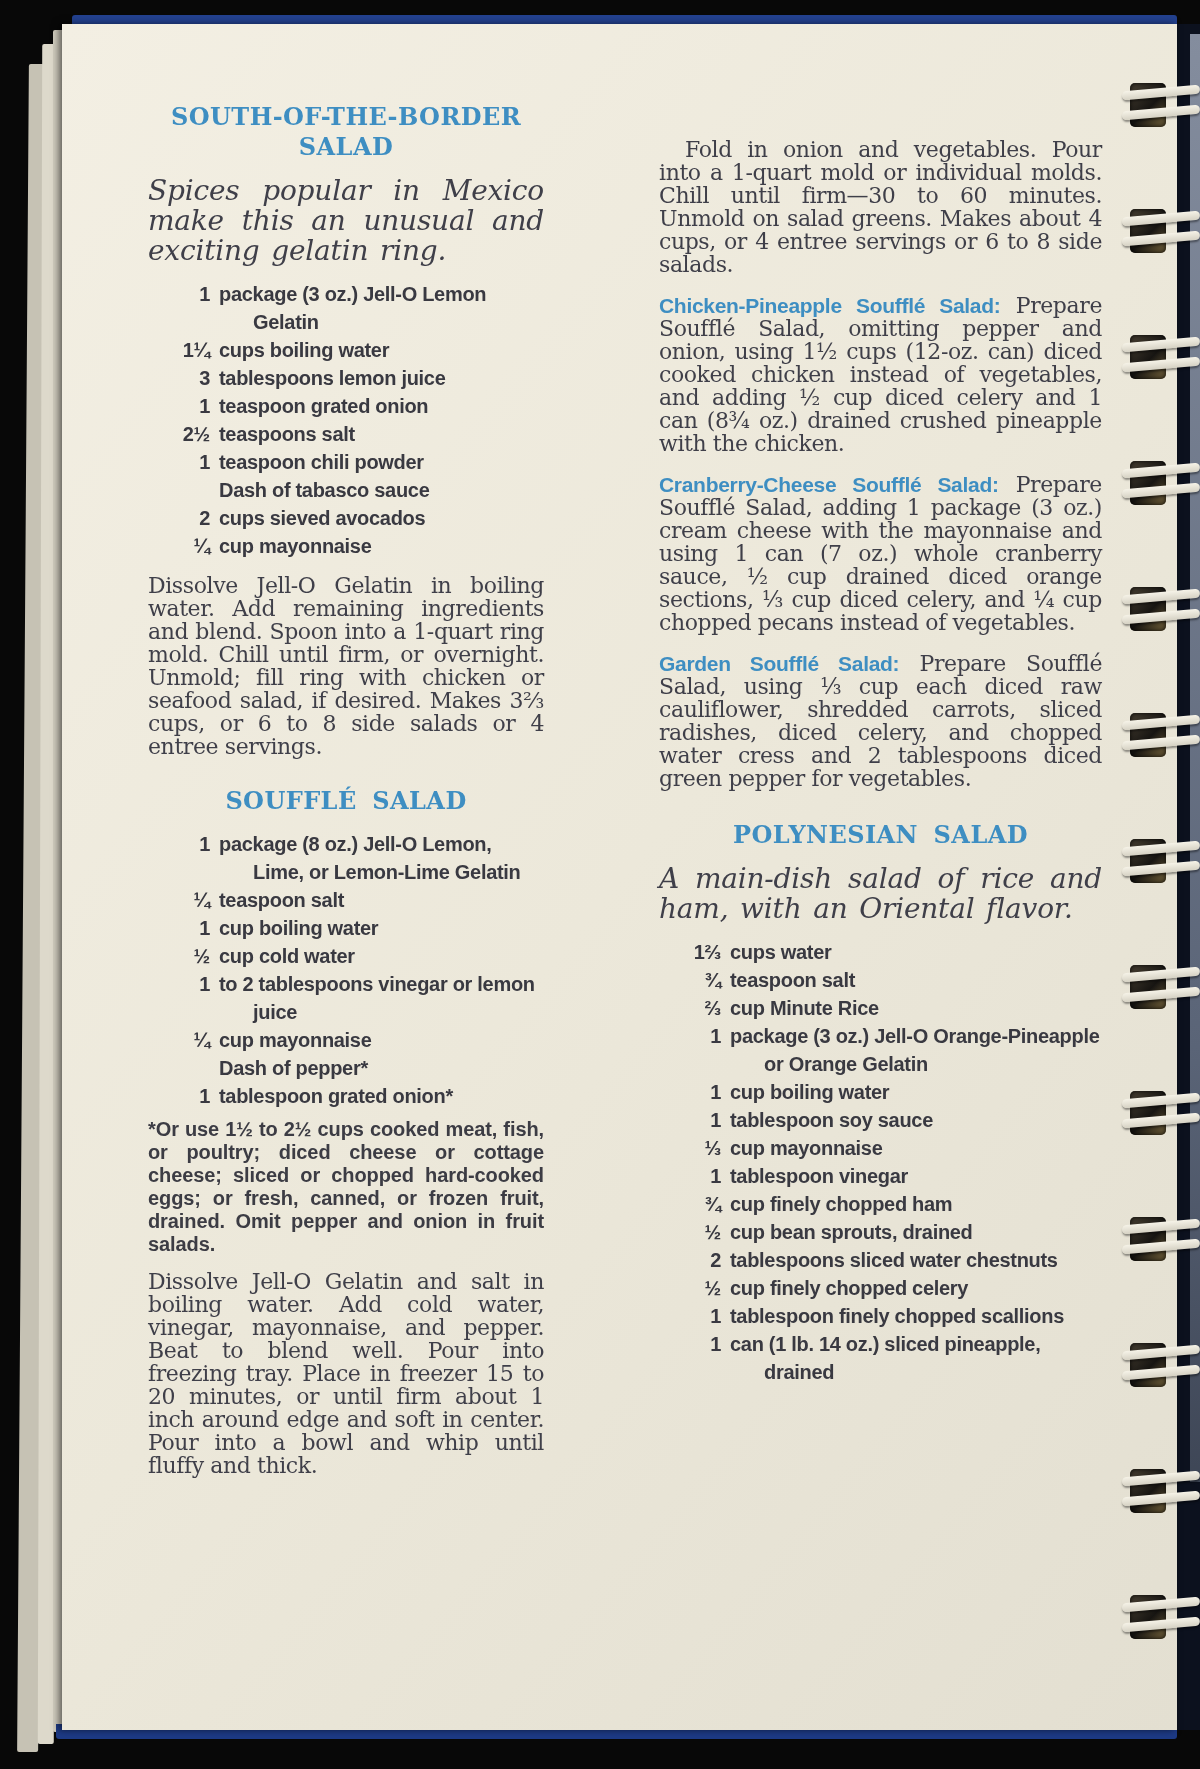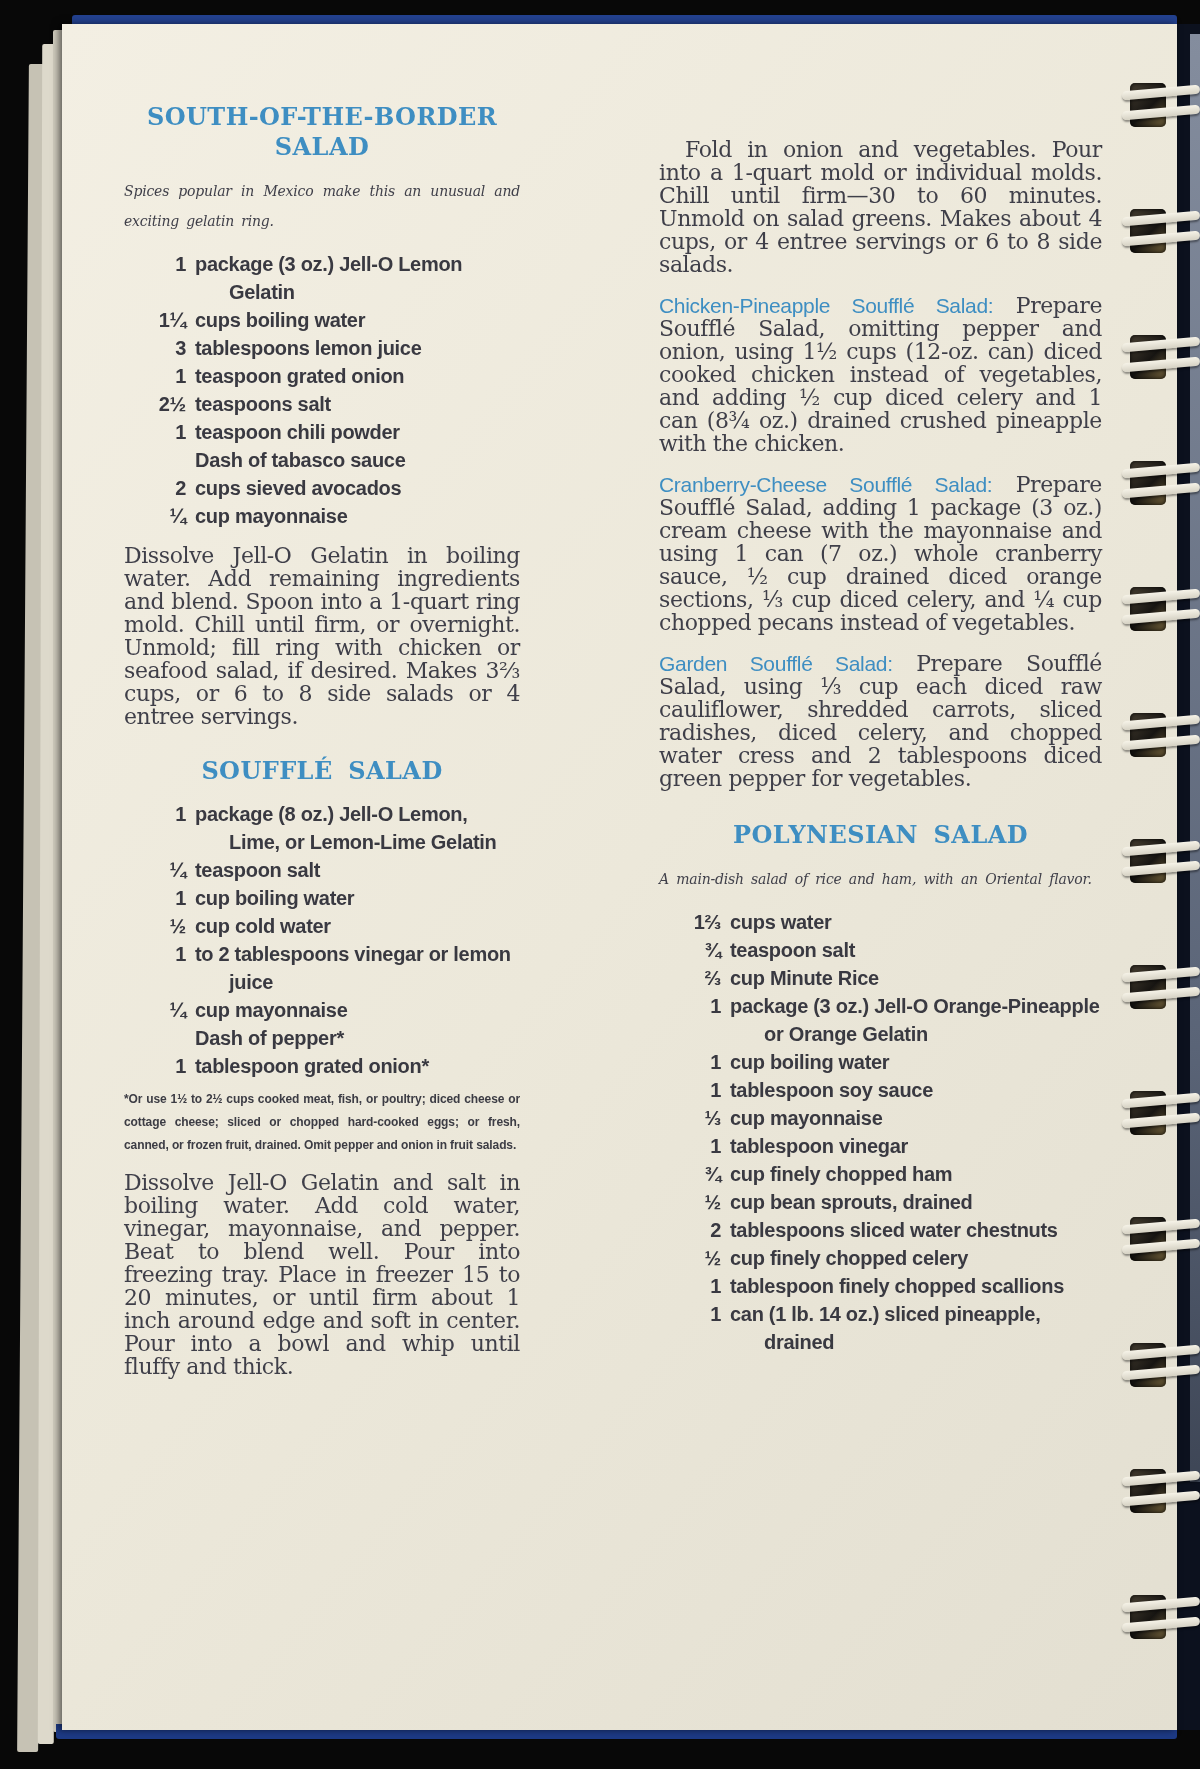--- a/index.html
+++ b/index.html
@@ -19,52 +19,52 @@
   
   .gutter{position:absolute;left:1177px;top:24px;width:23px;height:1706px;background:#0c111e;}
   .spine{position:absolute;left:1190px;top:34px;width:10px;height:1448px;background:linear-gradient(180deg,#848d9e,#5a6477 70%,#3e4656);}
   
   .page{
     position:absolute;left:62px;top:24px;width:1115px;height:1706px;
     background:linear-gradient(130deg,#f3efe3 0%,#ece8da 50%,#e3dfd1 100%);
     box-shadow:-3px 0 7px rgba(0,0,0,.55);
   }
   .col{position:absolute;}
-  .col-left{left:62px;top:78px;width:396px;}
+  .col-left{left:86px;top:78px;width:396px;}
   .col-right{left:597px;top:114px;width:443px;}
   .recipe-title{
     font-family:"DejaVu Serif",serif;font-weight:bold;color:#3e8ec2;
     font-size:24px;line-height:30px;letter-spacing:.4px;word-spacing:7px;
     text-align:center;margin:0 0 14px;
   }
   .intro{
-    font-style:italic;font-size:14px;line-height:30px;color:#3f3f49;
+    font-style:italic;font-size:28px;line-height:30px;color:#3f3f49;
     text-align:justify;margin:0 0 14px;letter-spacing:-.2px;word-spacing:3px;
   }
   .ingredients{margin:0 0 6px;}
   .ing-row{
     display:flex;font-family:"Liberation Sans",sans-serif;font-weight:bold;
     font-size:20px;line-height:28px;color:#393941;letter-spacing:-.3px;
   }
   .ing-qty{flex:none;width:62px;text-align:right;padding-right:9px;}
   .ing-text{padding-left:34px;text-indent:-34px;}
   .body{
     font-size:22px;line-height:23px;color:#3f3f49;text-align:justify;
     margin:14px 0 0;letter-spacing:-.4px;
   }
   .indent{text-indent:26px;}
   .variant{margin-top:18px;}
   .variant-title{
-    font-family:"Liberation Sans",sans-serif;font-weight:normal;color:#3e8ec2;
+    font-family:"Liberation Sans",sans-serif;font-weight:bold;color:#3e8ec2;
     font-size:21px;letter-spacing:-.3px;
   }
   .u{text-underline-offset:3px;}
   .footnote{
     font-family:"Liberation Sans",sans-serif;font-weight:bold;
-    font-size:12px;line-height:23px;color:#3c3c44;text-align:justify;
+    font-size:20px;line-height:23px;color:#3c3c44;text-align:justify;
     margin:8px 0 0;letter-spacing:-.1px;
   }
   .recipe-2{margin-top:28px;}
   .recipe-3{margin-top:30px;}
   
   .ring{position:absolute;left:1122px;width:78px;height:52px;z-index:6;}
   .ring-hole{
     position:absolute;left:8px;top:4px;width:36px;height:44px;border-radius:5px;
     background:linear-gradient(135deg,#4a4234,#171512 55%,#77653c);
     box-shadow:inset 0 0 5px #000;

